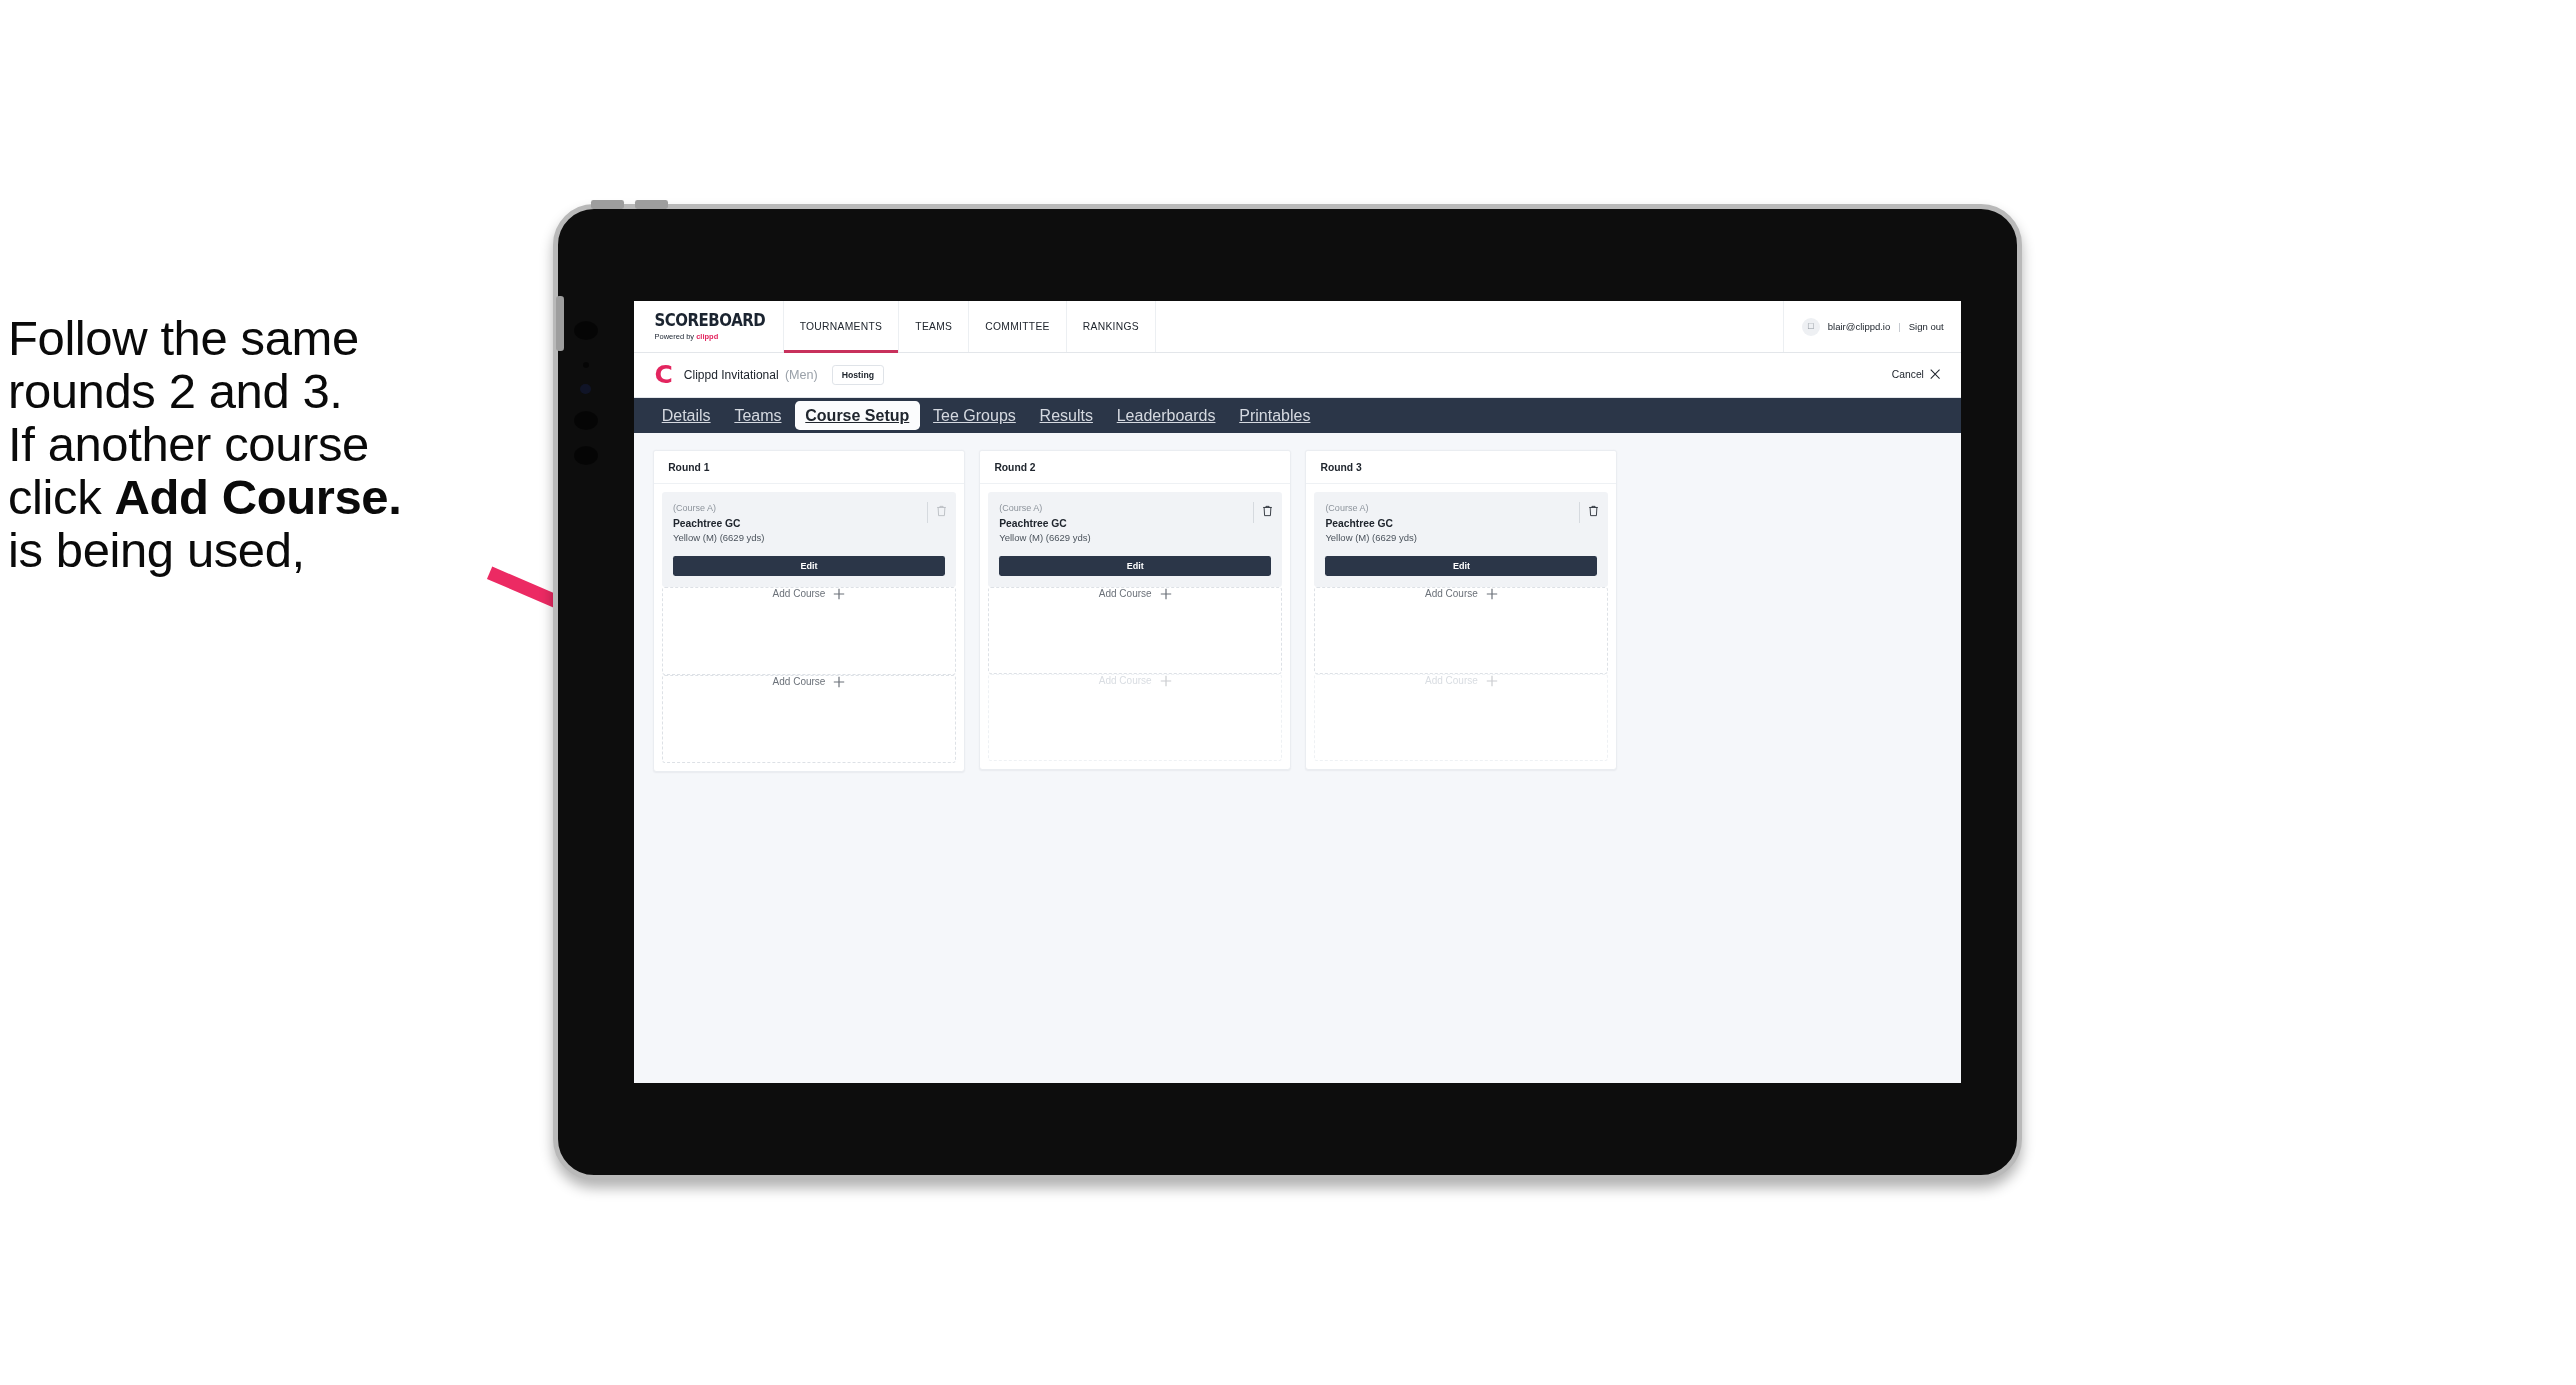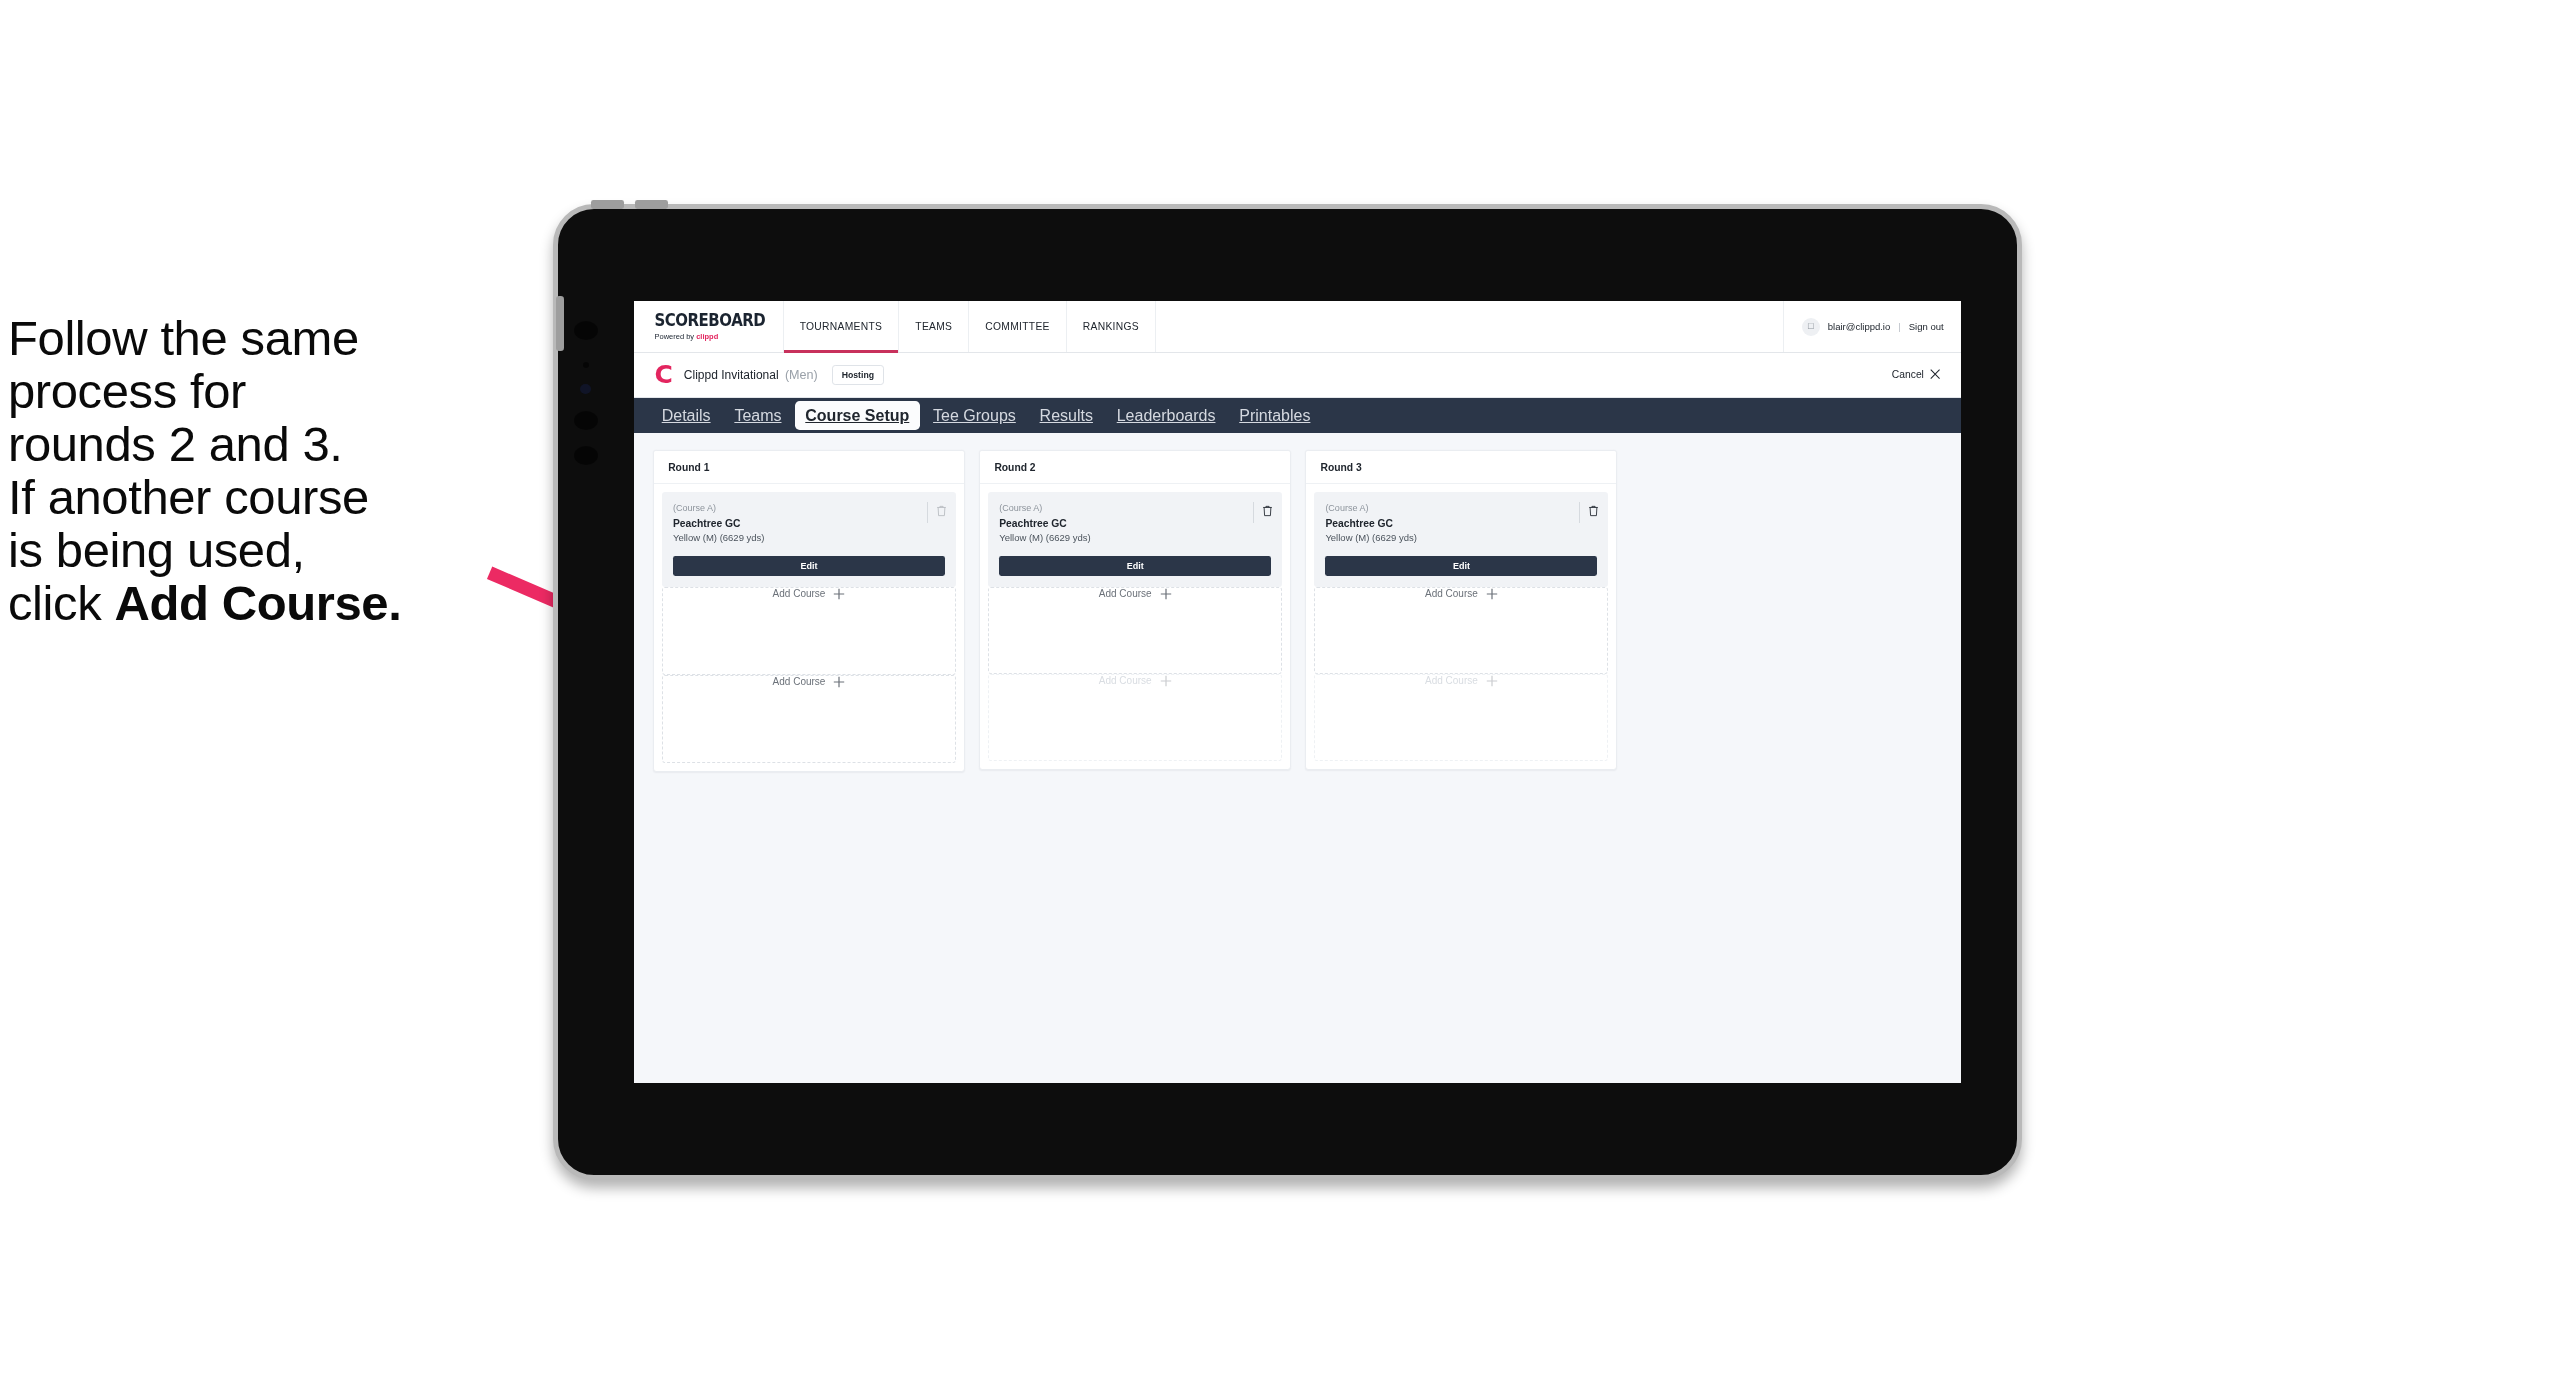--- a/index.html
+++ b/index.html
@@ -149,25 +149,24 @@
   .add-course.faded .plus-ico{opacity:.35;}
   .plus-ico{display:inline-block;line-height:0;}
 
   .r1 .add-course{height:86px;}
 </style>
 </head>
 <body>
 
 <div id="caption">
   <span class="ln">Follow the same</span>
-  <span class="ln">process for</span>
   <span class="ln">rounds 2 and 3.</span>
   <span class="ln">If another course</span>
+  <span class="ln"><span>click </span><b>Add Course.</b></span>
   <span class="ln">is being used,</span>
-  <span class="ln"><span>click </span><b>Add Course.</b></span>
 </div>
 
 <svg id="arrow" viewBox="0 0 480 230">
   <line x1="40" y1="45" x2="330" y2="170" stroke="#ec2a63" stroke-width="17" stroke-linecap="butt"></line>
   <polygon points="392,136 302,152 345,208" fill="#ec2a63"></polygon>
 </svg>
 
 <div id="tablet">
   <div class="bezel-topbtn" style="left:33px;top:-8.7px;width:33px;height:8.7px;"></div>
   <div class="bezel-topbtn" style="left:77px;top:-8.7px;width:33px;height:8.7px;"></div>

